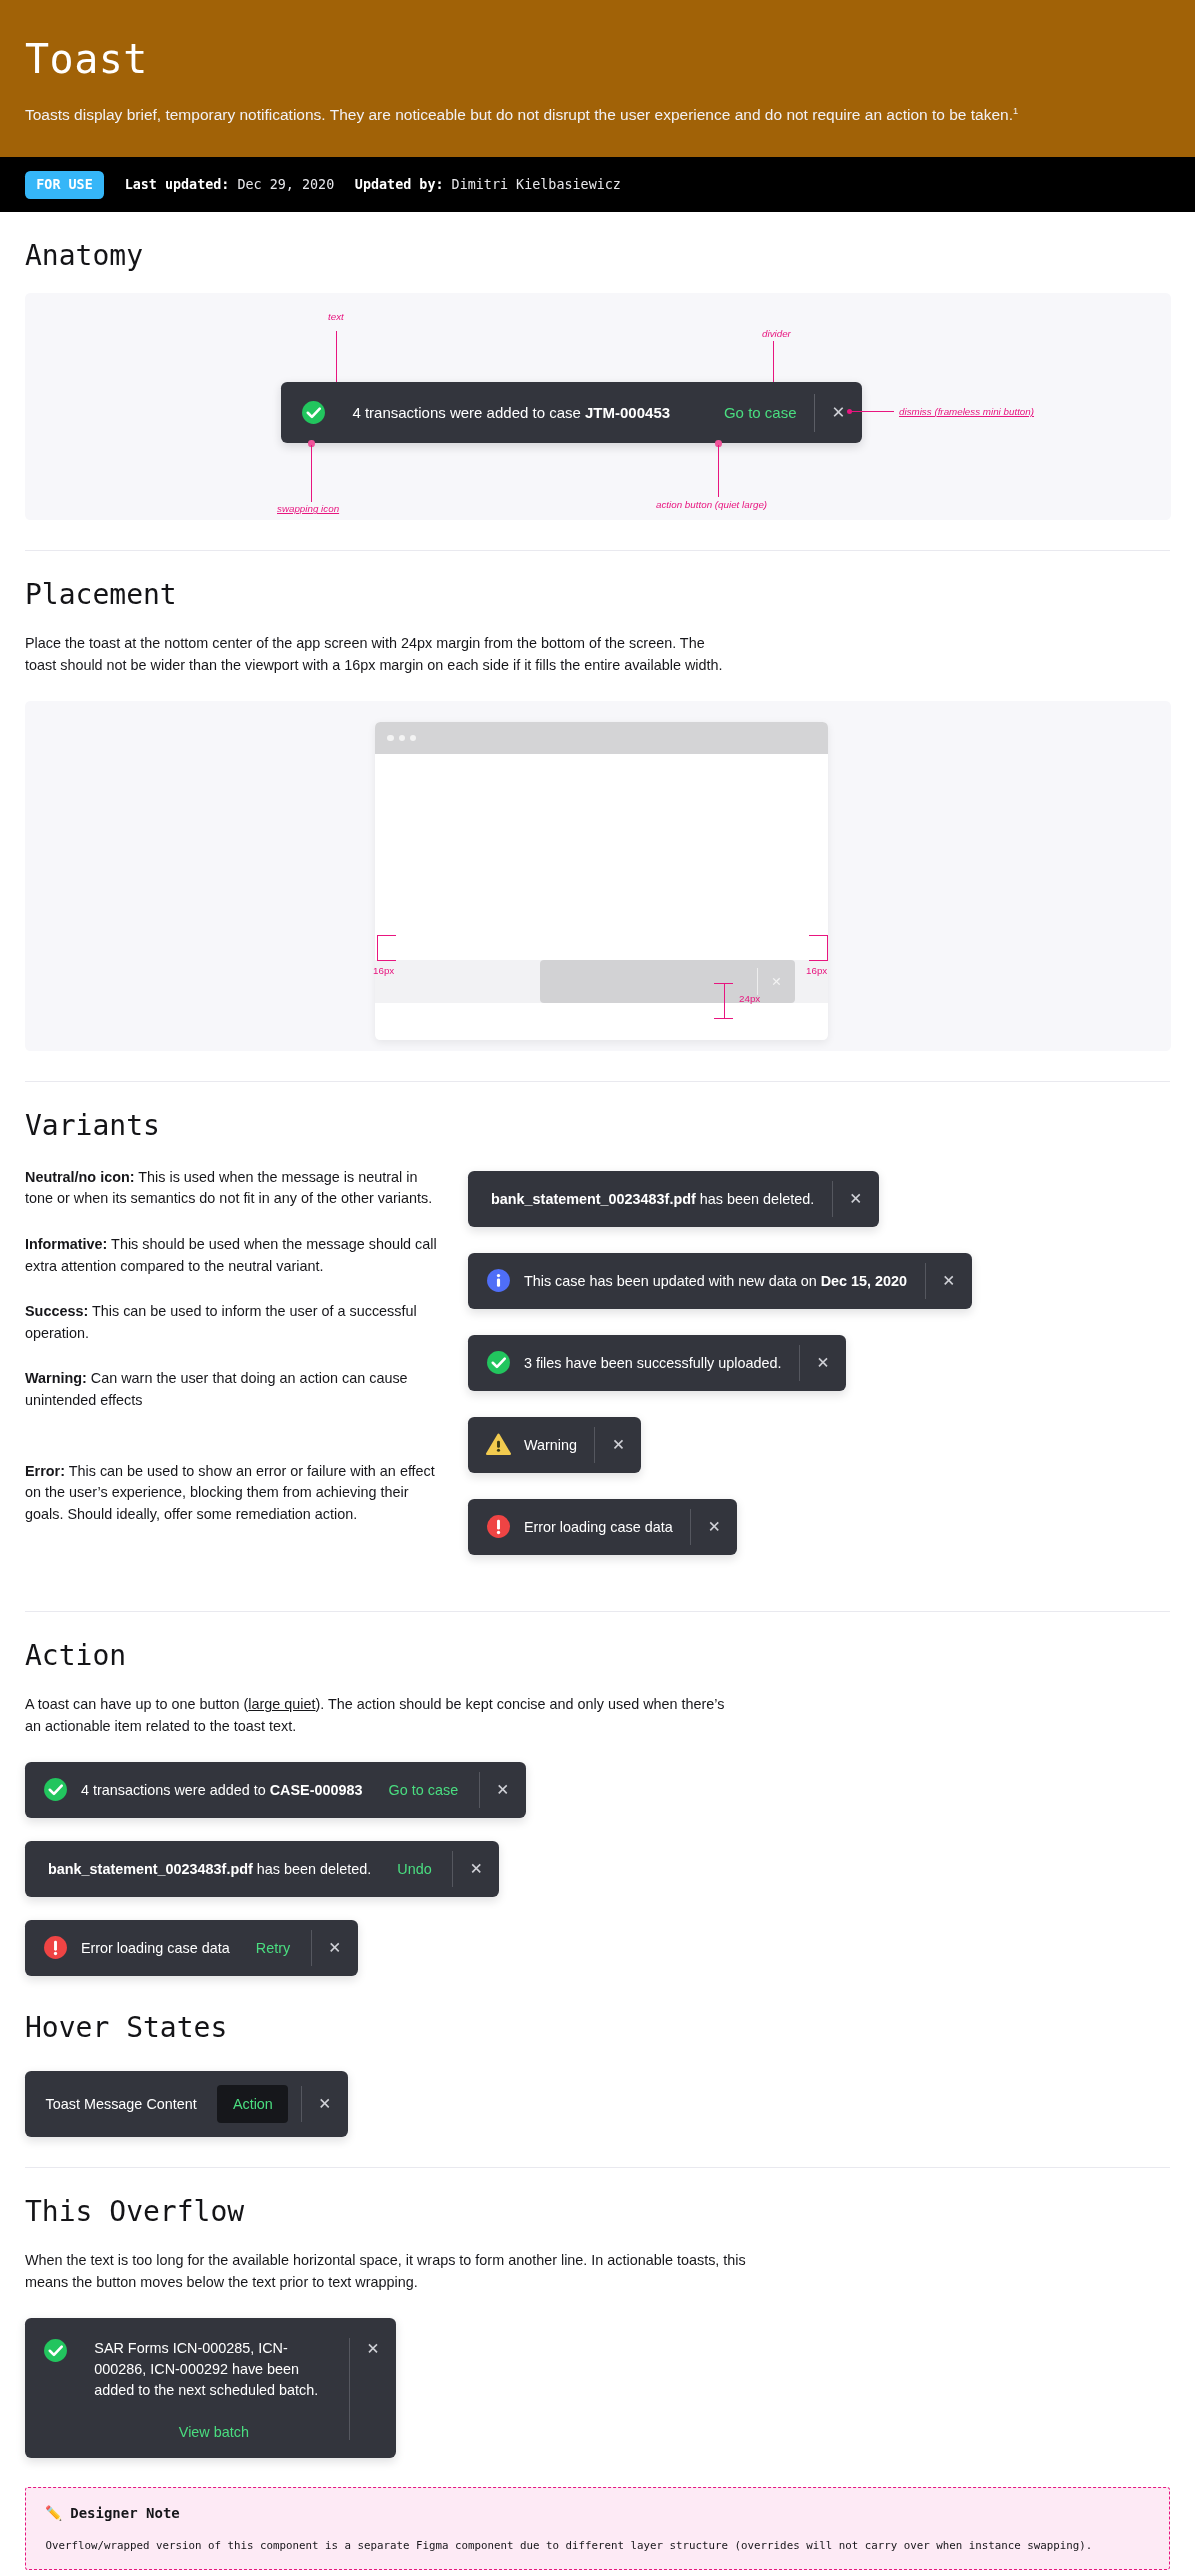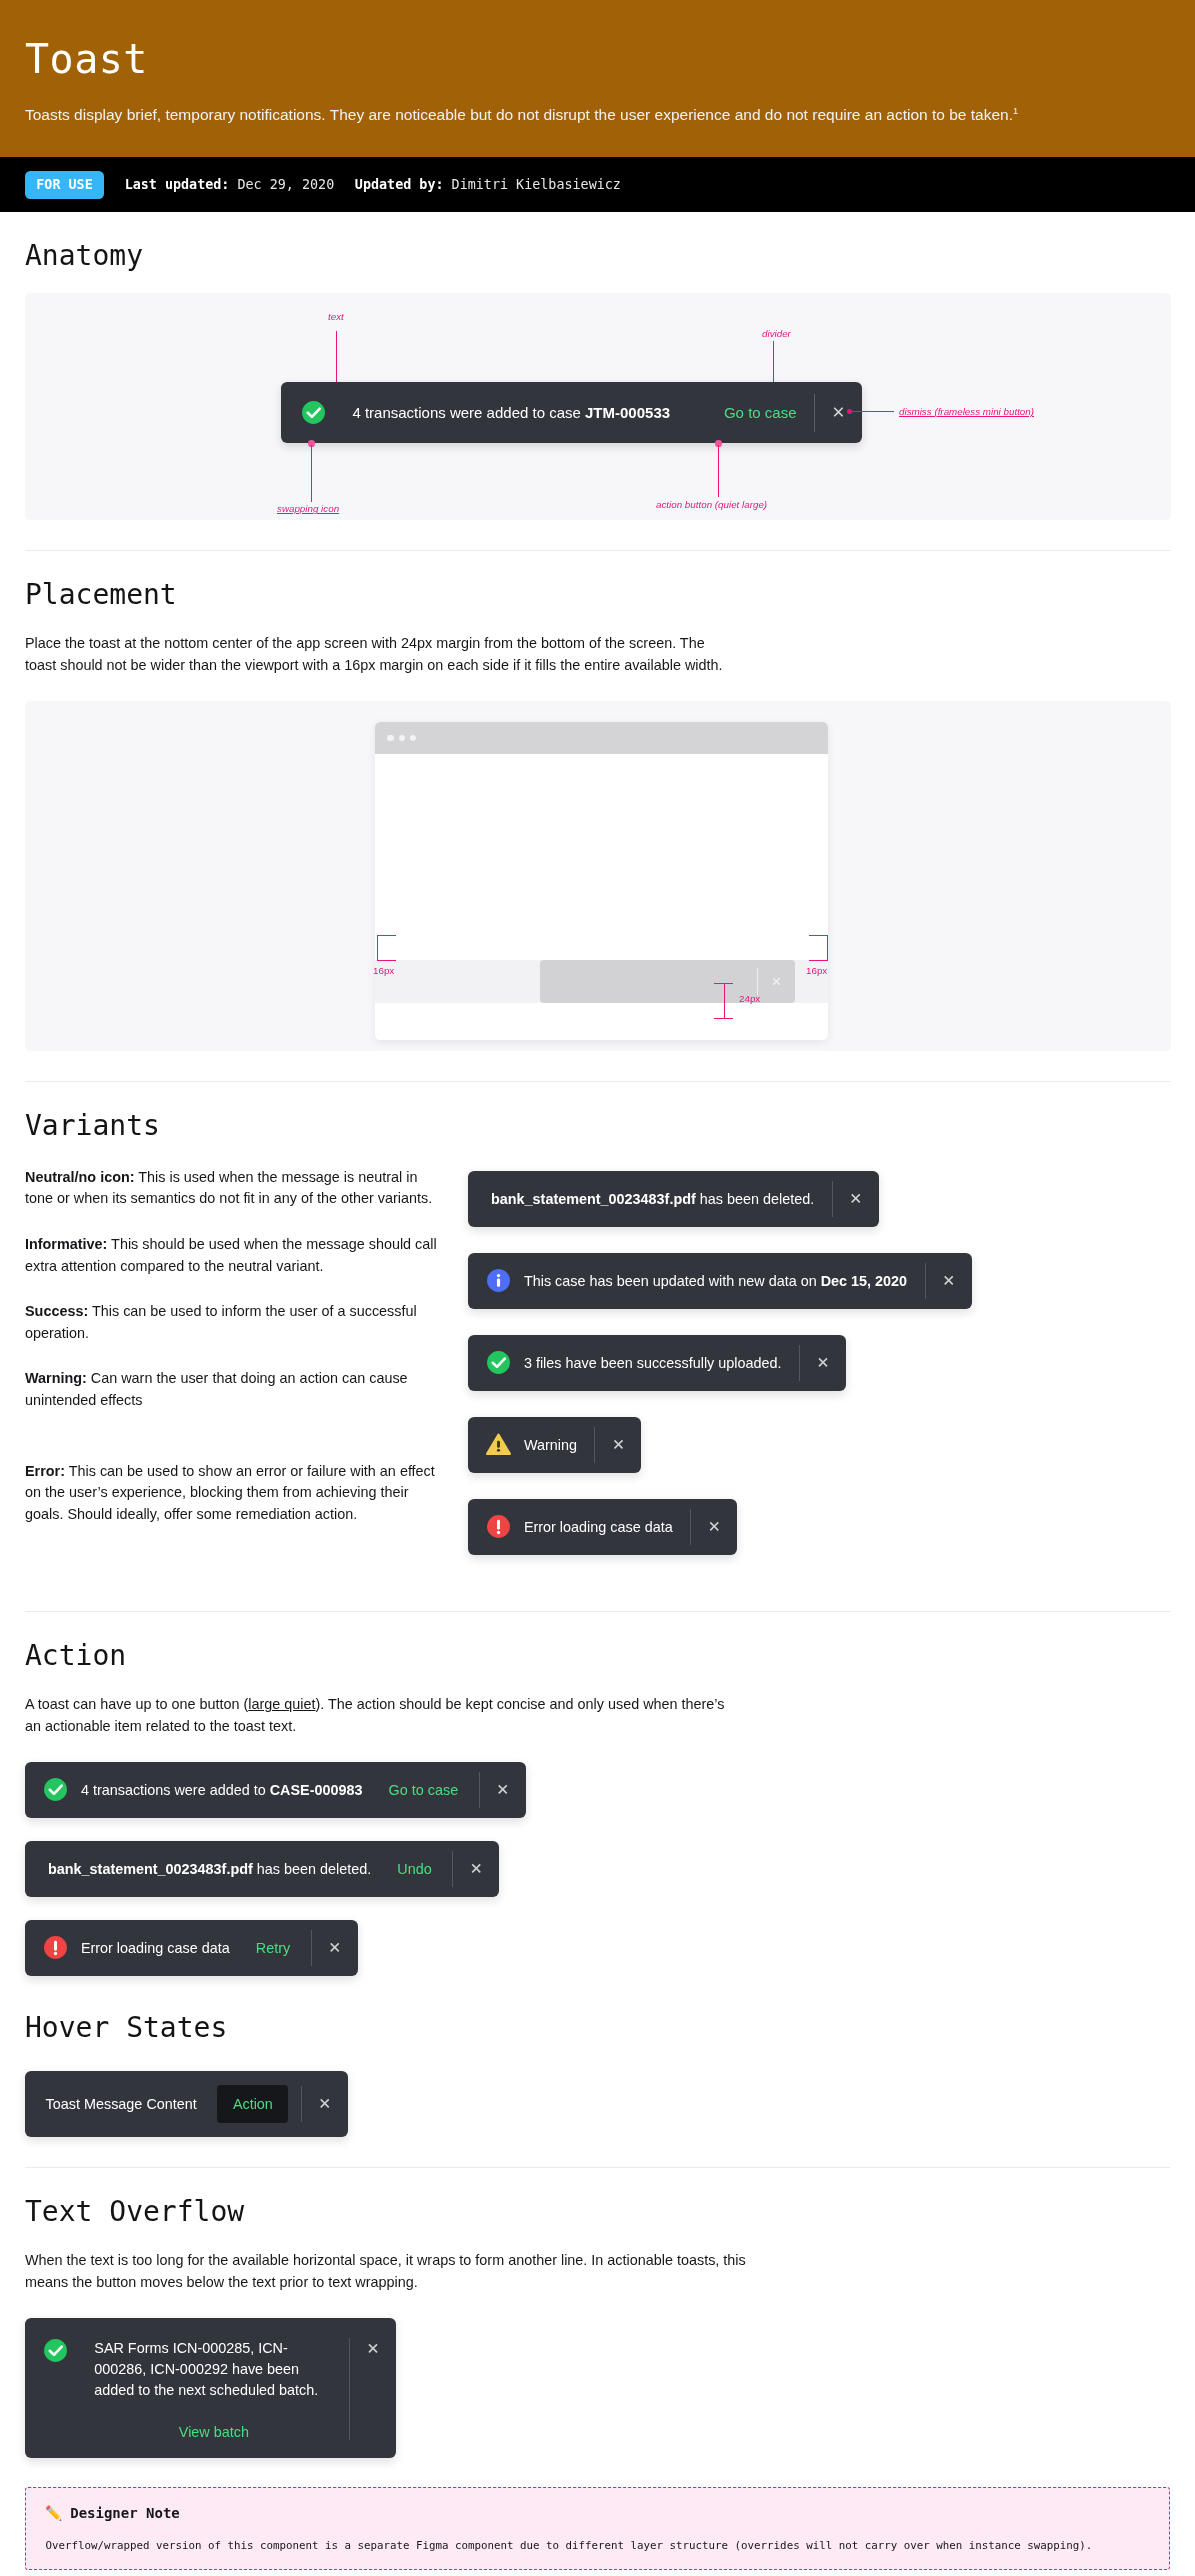--- a/index.html
+++ b/index.html
@@ -200,21 +200,21 @@
         <div class="vline" style="left:748px;top:48px;height:57px;"></div>
         <div class="dot" style="left:745px;top:101px;"></div>
 
         <div class="anat-toast">
           <span class="t-icon">
             <svg width="25" height="25" viewBox="0 0 48 48">
                 <circle cx="24" cy="24" r="22" fill="#22c55e"></circle>
                 <path d="M13 24.5 l8 8 l15 -16" fill="none" stroke="#ffffff" stroke-width="5" stroke-linecap="round" stroke-linejoin="round"></path>
               </svg>
           </span>
-          <span class="anat-txt"><span>4 transactions were added to case </span><b>JTM-000533</b></span>
+          <span class="anat-txt"><span>4 transactions were added to case </span><b>JTM-000453</b></span>
           <span class="anat-action">Go to case</span>
           <span class="anat-sep"></span>
           <span class="anat-close">✕</span>
         </div>
 
         <div class="dot sm" style="left:822px;top:116px;"></div>
         <div class="hline" style="left:827px;top:118px;width:42px;"></div>
         <div class="ann u" style="left:874px;top:113px;">dismiss (frameless mini button)</div>
 
         <div class="dot" style="left:283px;top:147px;"></div>
@@ -421,21 +421,21 @@
           <span class="t-msg">Toast Message Content</span>
           <span class="hov-action">Action</span>
           <span class="t-sep" style="margin-left:12.4px;"></span>
           <span class="t-close">✕</span>
         </div>
       </div>
       <hr class="divider">
     </div>
 
     <div class="section">
-      <h2 class="sec-title">Text Overflow</h2>
+      <h2 class="sec-title">This Overflow</h2>
       <p class="sec-para" style="max-width:721px;">When the text is too long for the available horizontal space, it wraps to form another line. In actionable toasts, this means the button moves below the text prior to text wrapping.</p>
 
       <div class="ov-toast">
         <span class="t-icon">
           <svg width="25" height="25" viewBox="0 0 48 48">
               <circle cx="24" cy="24" r="22" fill="#22c55e"></circle>
               <path d="M13 24.5 l8 8 l15 -16" fill="none" stroke="#ffffff" stroke-width="5" stroke-linecap="round" stroke-linejoin="round"></path>
             </svg>
         </span>
         <span class="ov-body">

